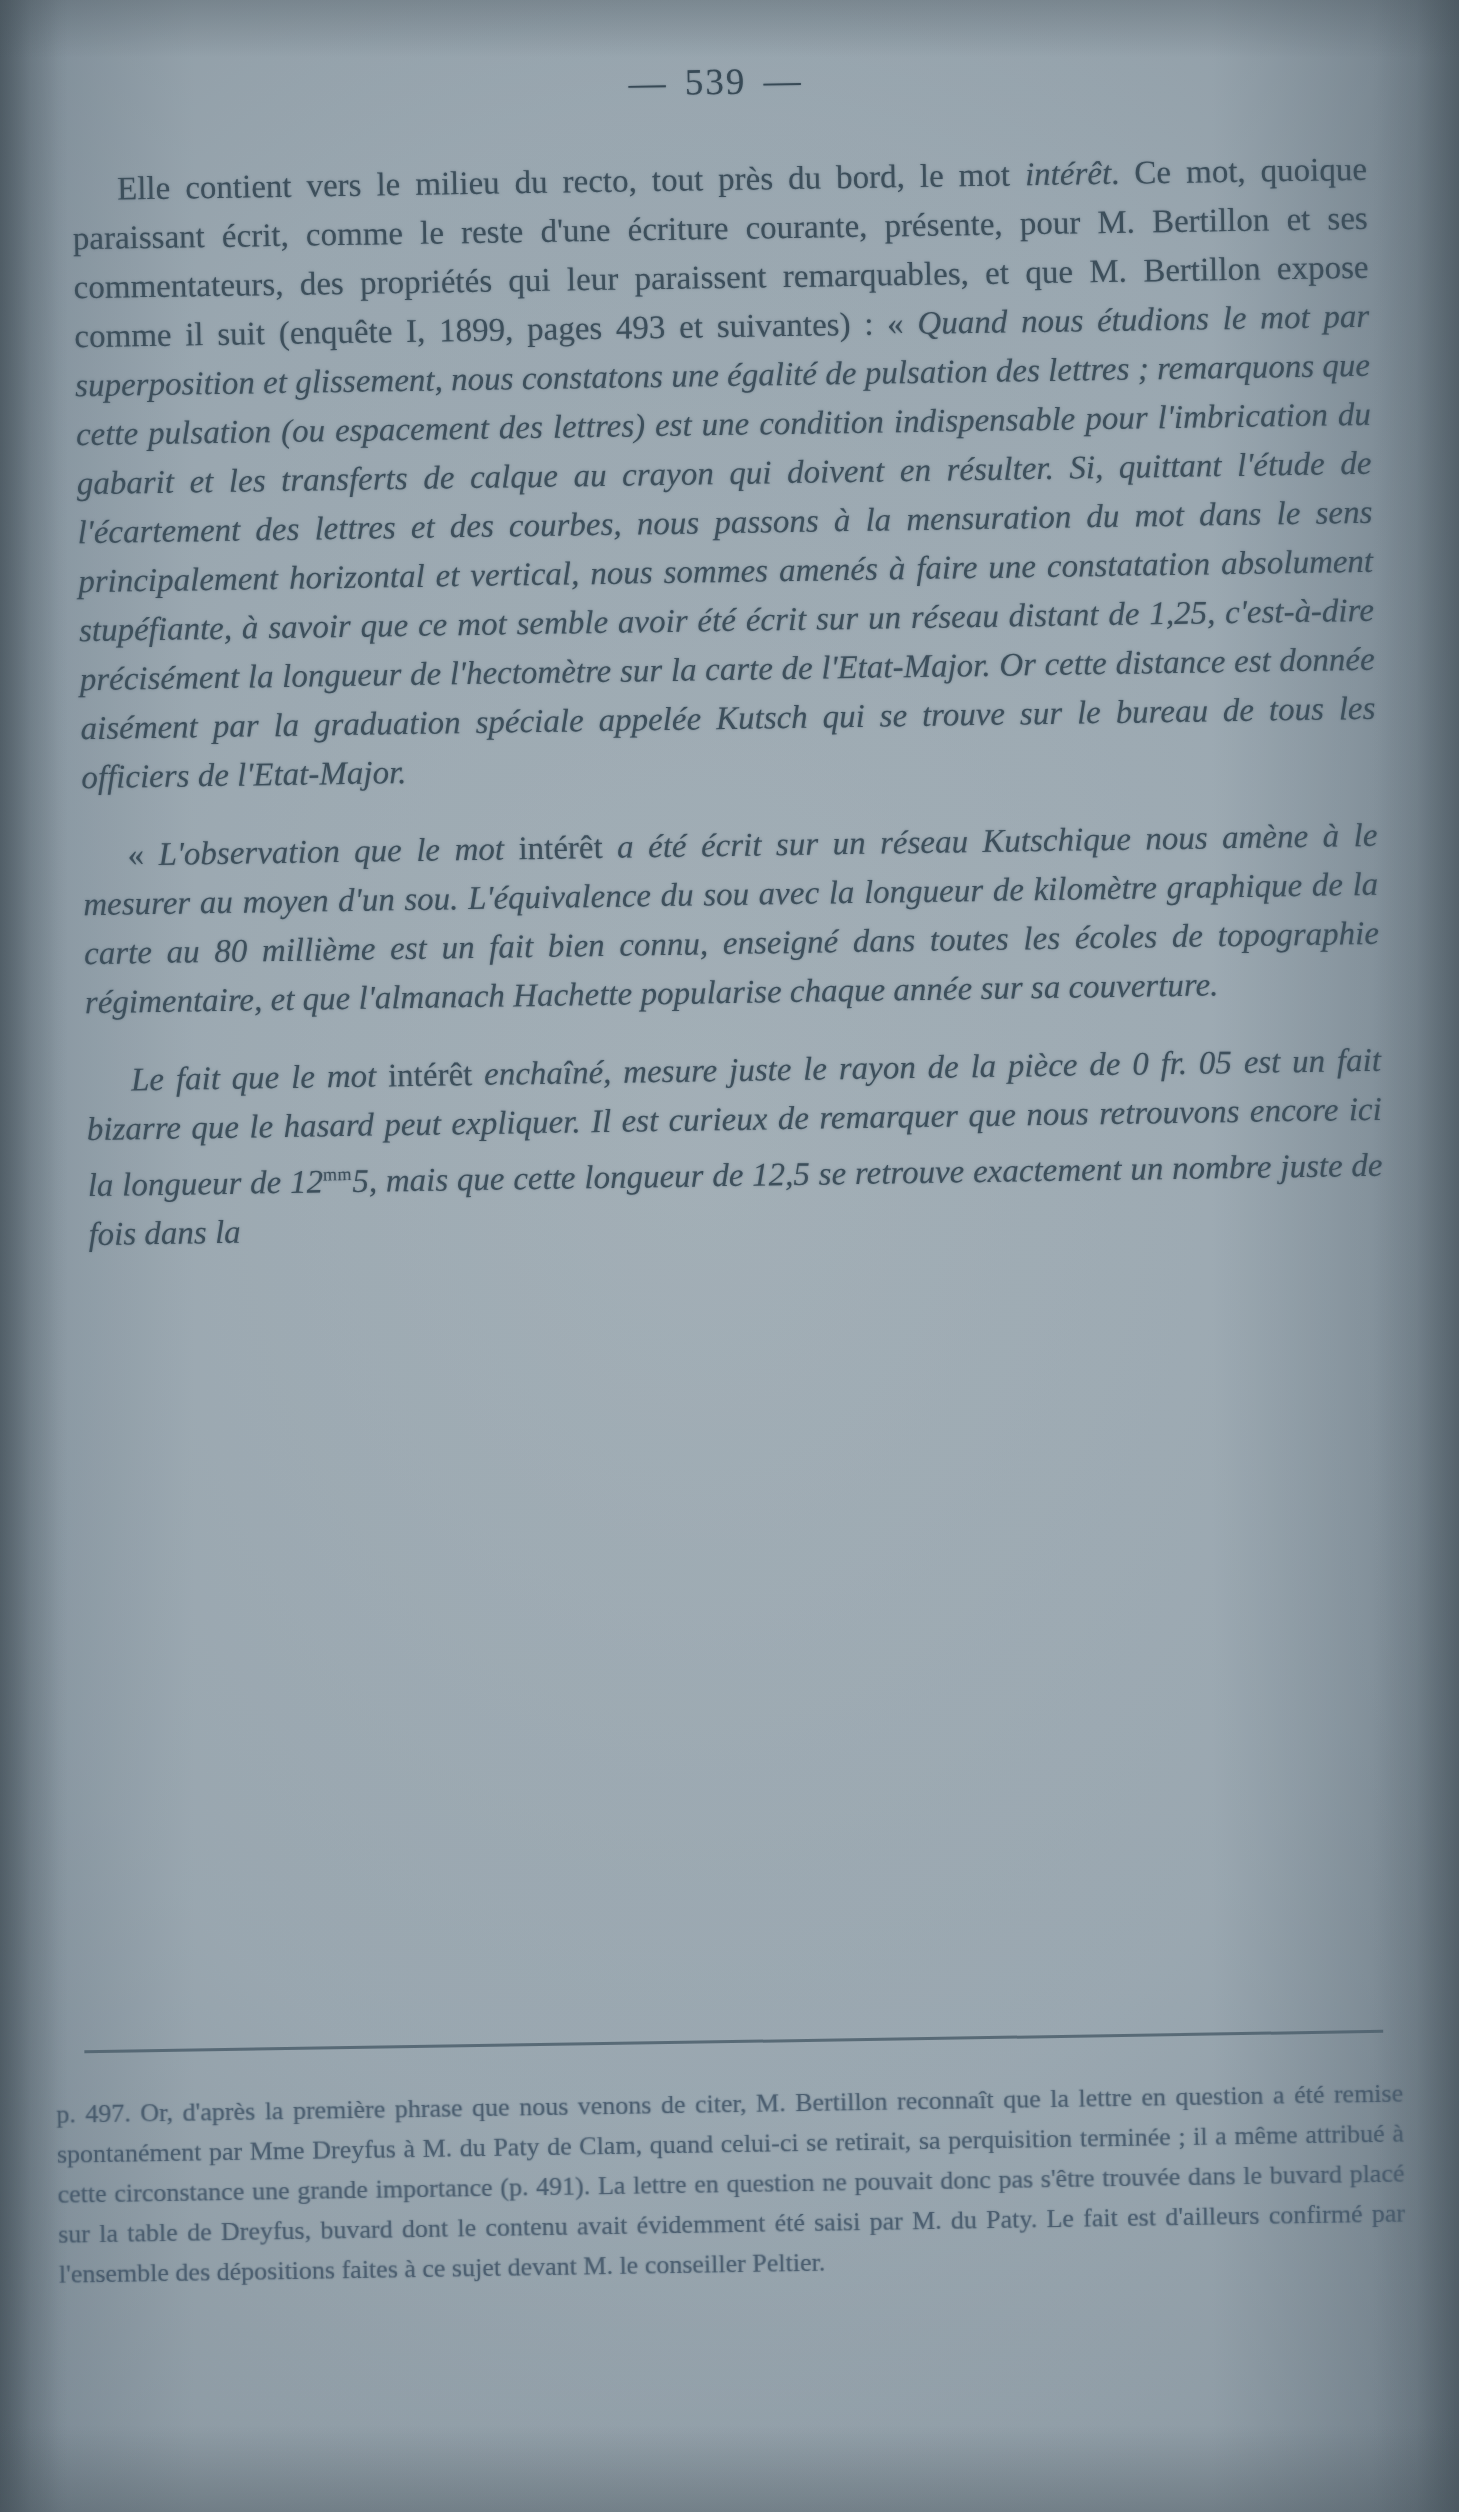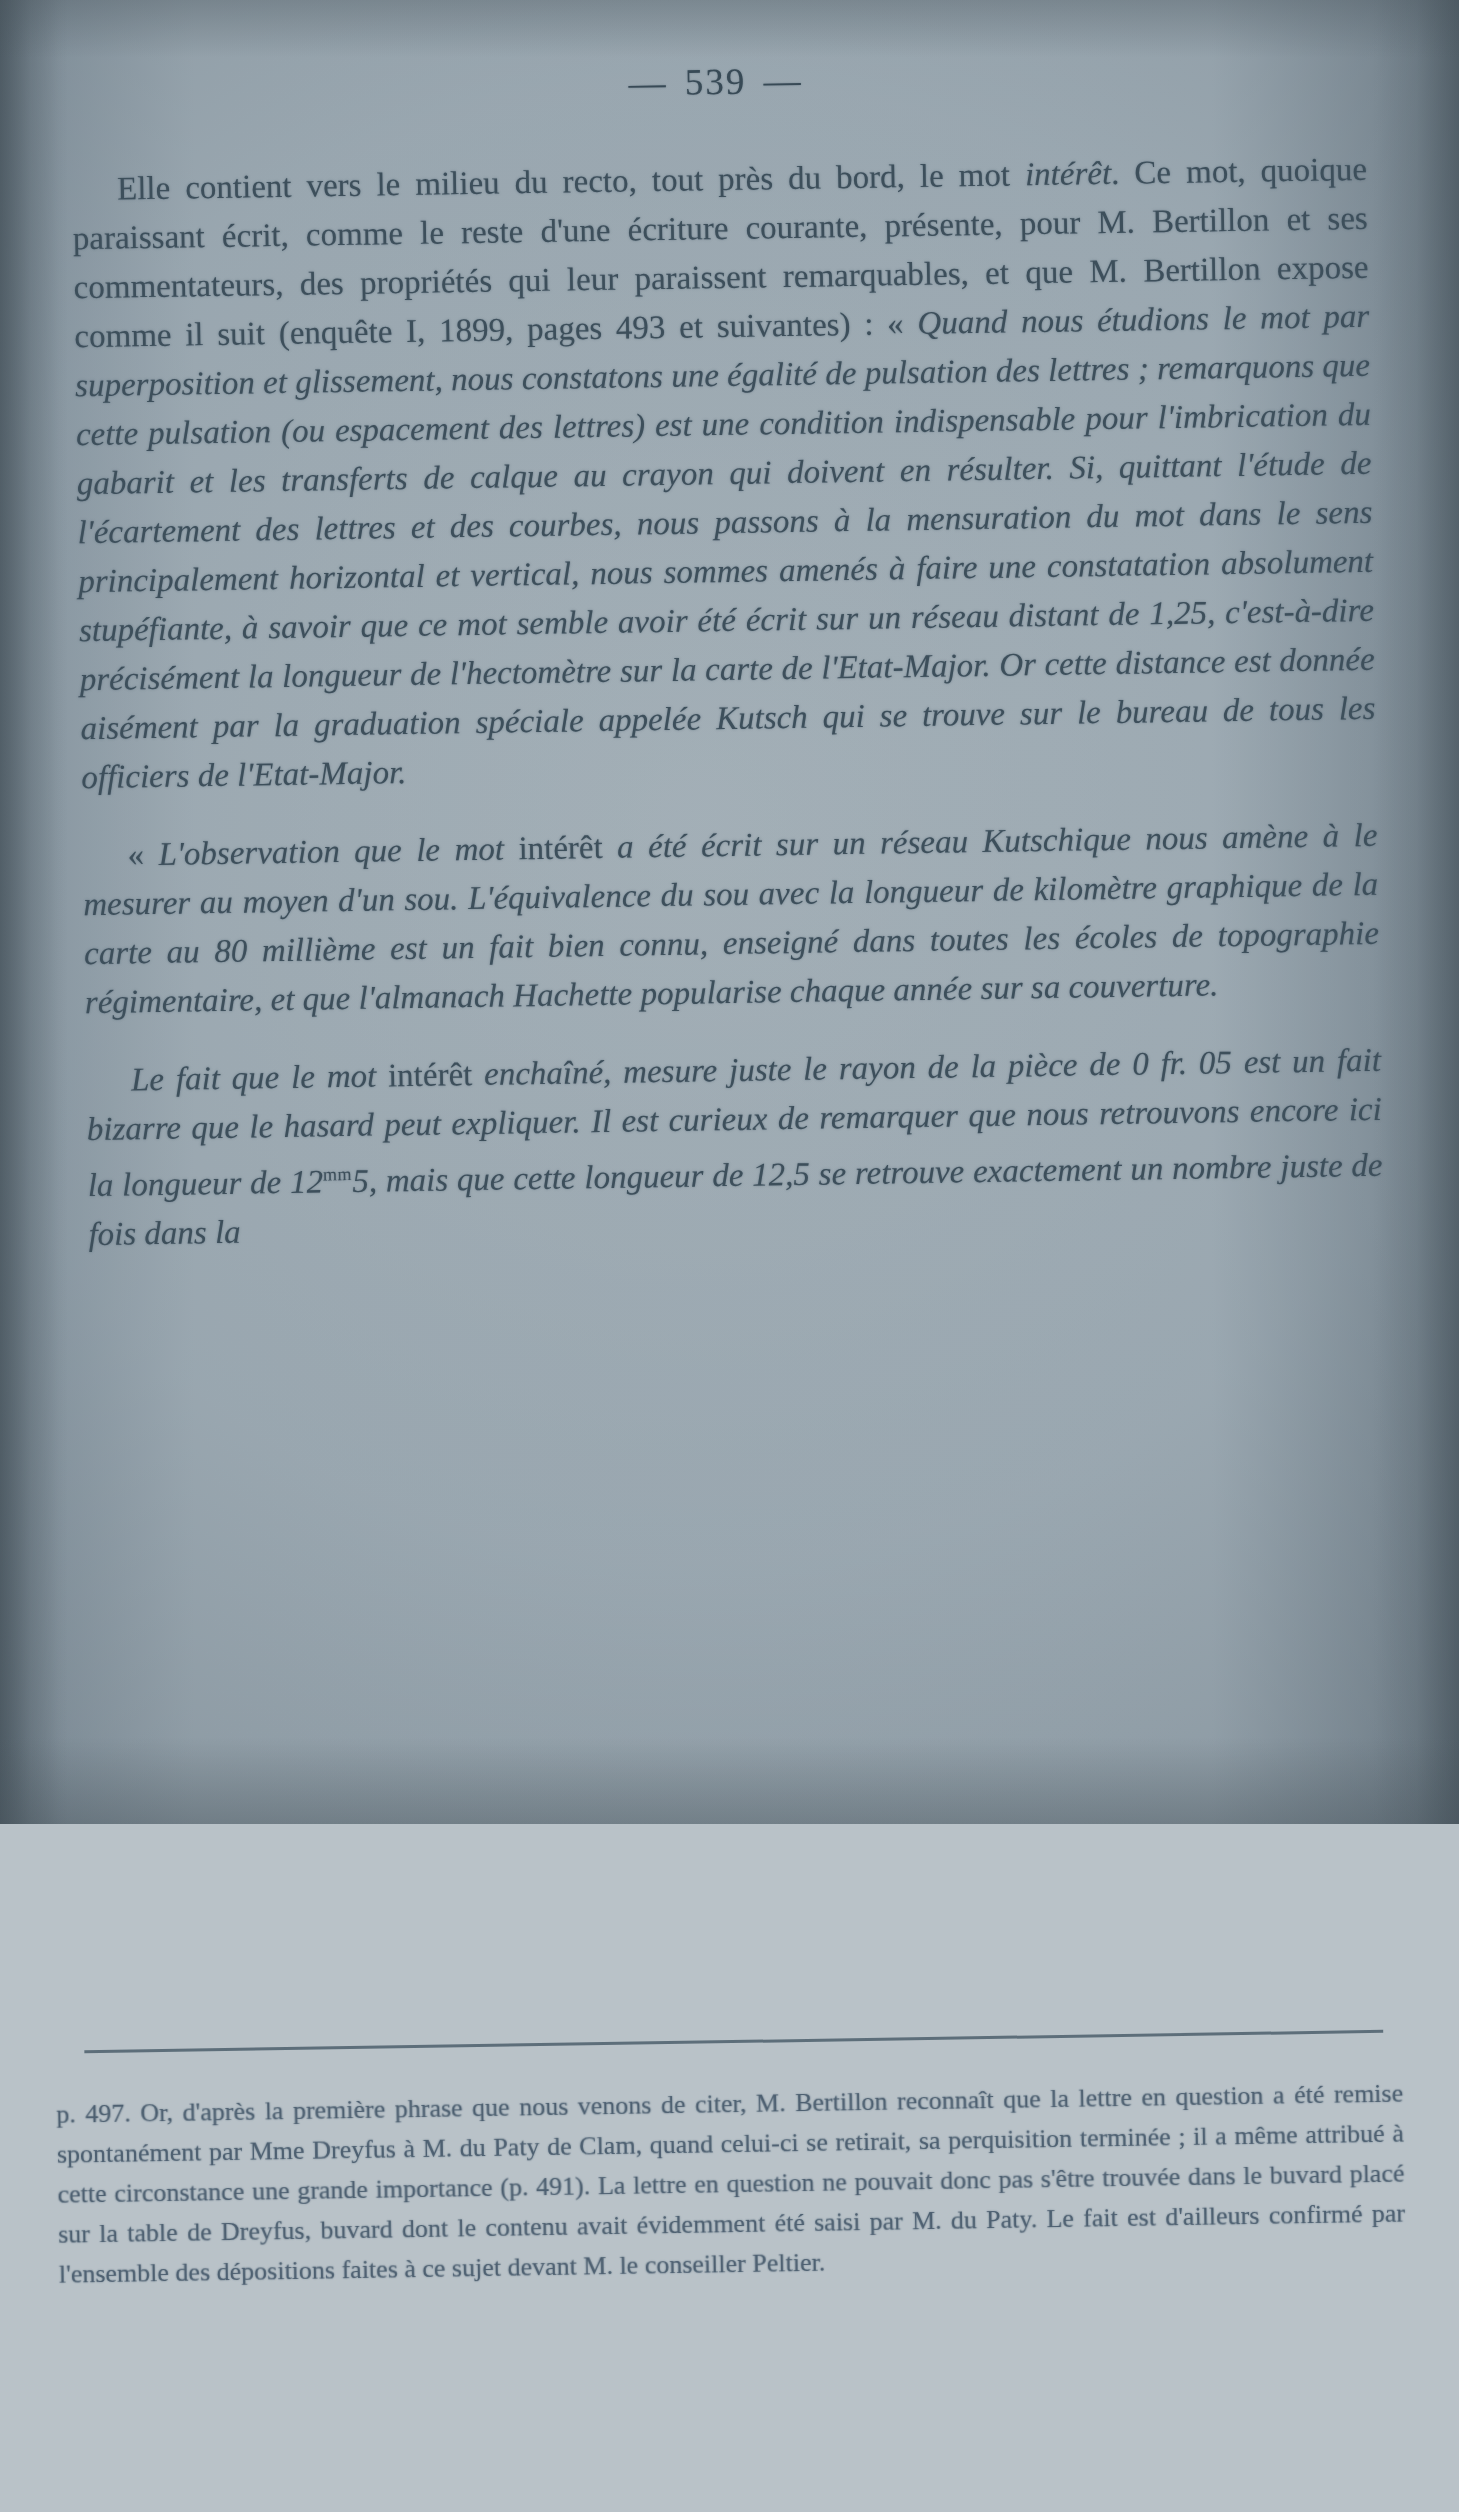--- a/index.html
+++ b/index.html
@@ -11,21 +11,21 @@
     width: 1460px;
     height: 2512px;
     overflow: hidden;
     font-family: "Liberation Serif", serif;
   }
 
   
   #page {
     position: relative;
     width: 1460px;
-    height: 1824px;
+    height: 2512px;
     background:
       radial-gradient(ellipse 120% 90% at 48% 45%, #cfd6da 0%, #c3ccd2 45%, #aeb8bf 75%, #97a3ab 100%),
       linear-gradient(90deg, #8d99a1 0px, #b4bec5 58px, #c8d0d5 194px, #c9d1d6 1212px, #aab4bb 1376px, #8e9aa2 1460px);
     background-blend-mode: multiply, normal;
   }
   
   #gutter {
     position: absolute;
     top: 0; left: 0;
     width: 68px; height: 100%;

